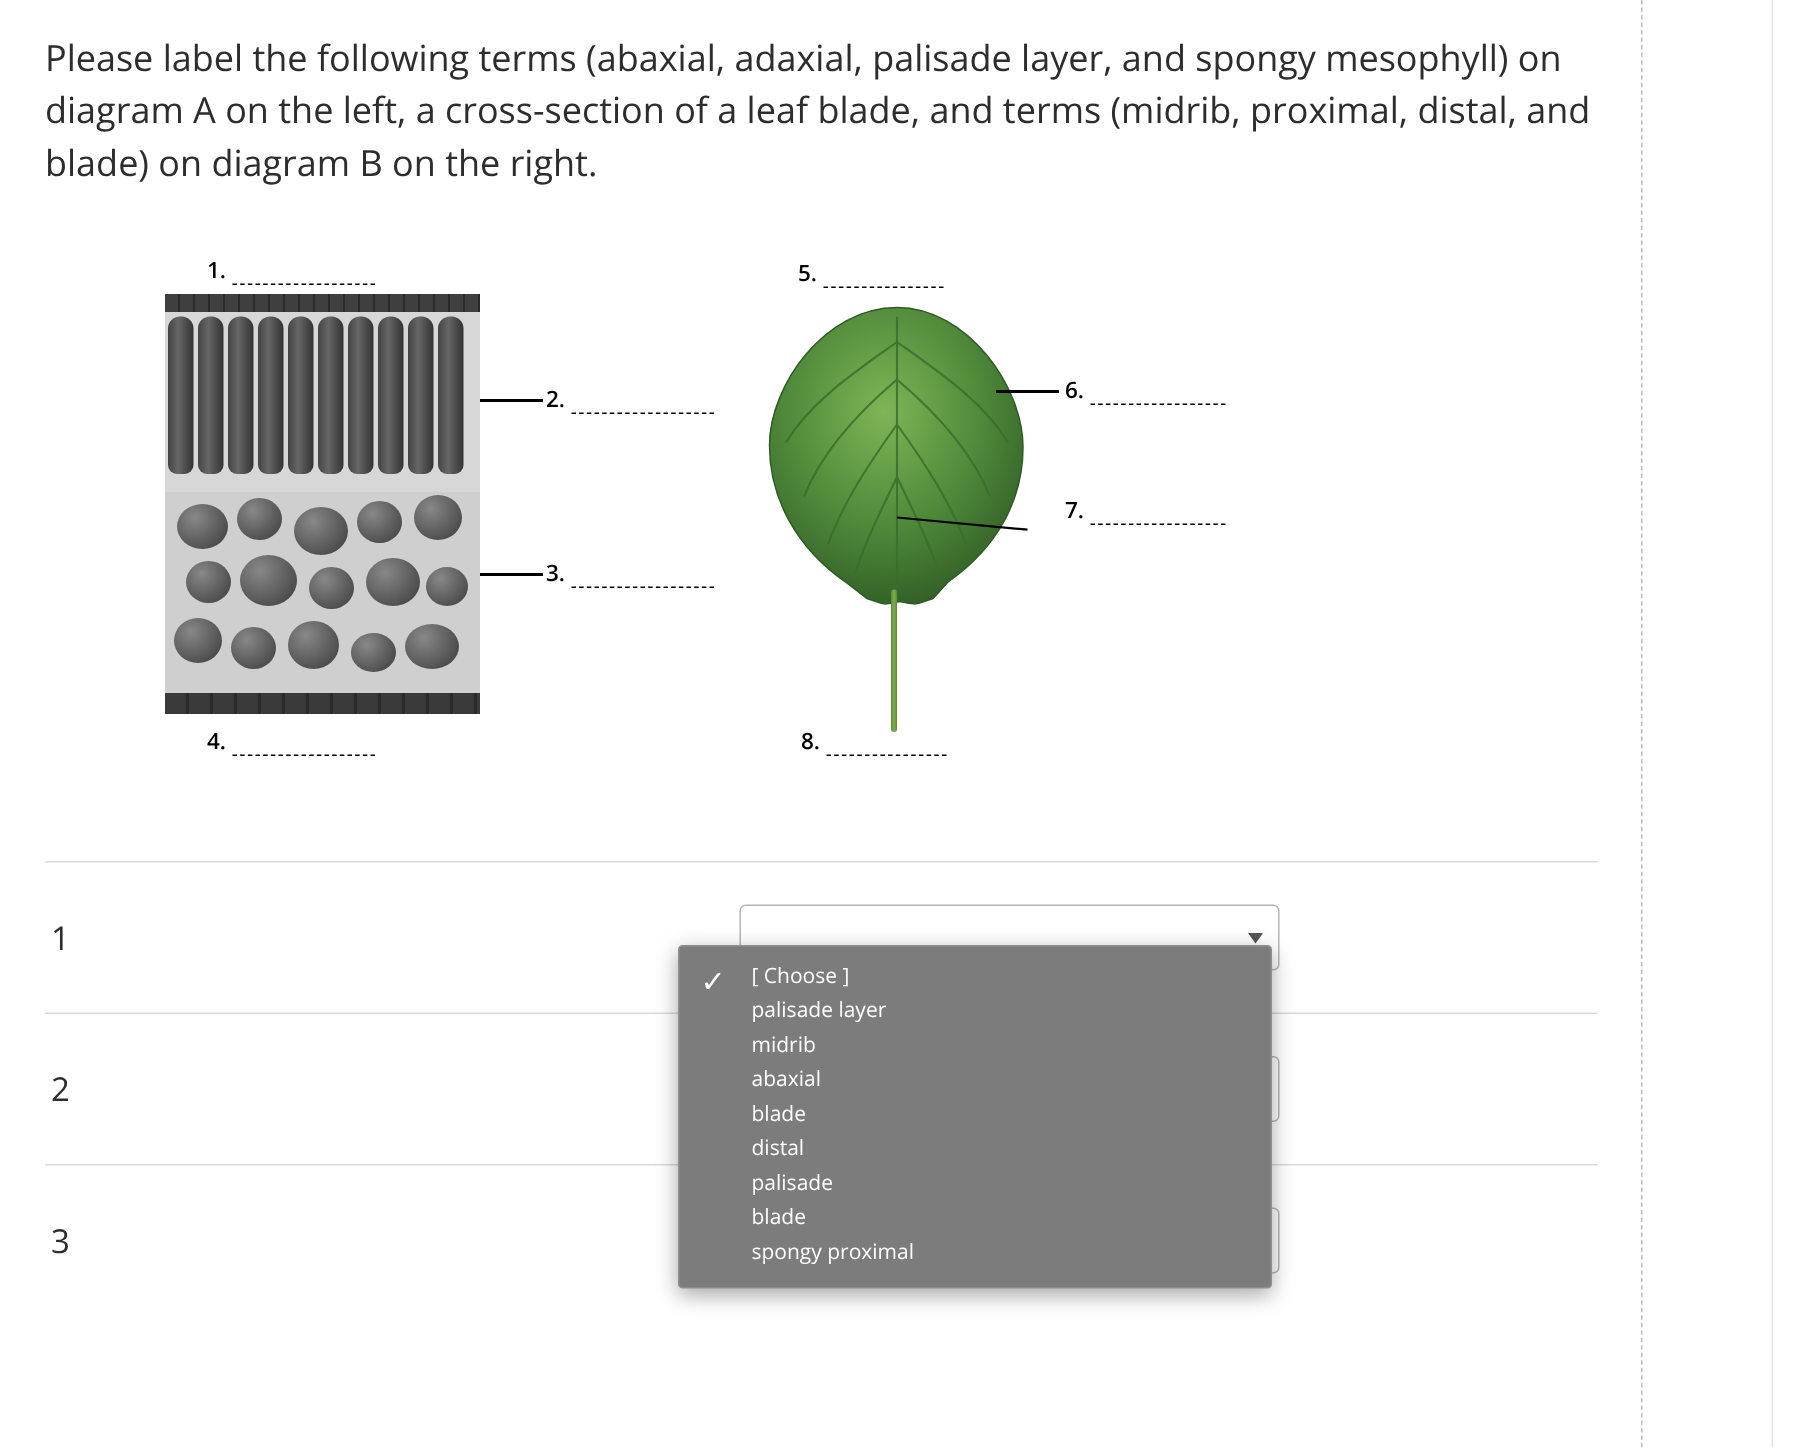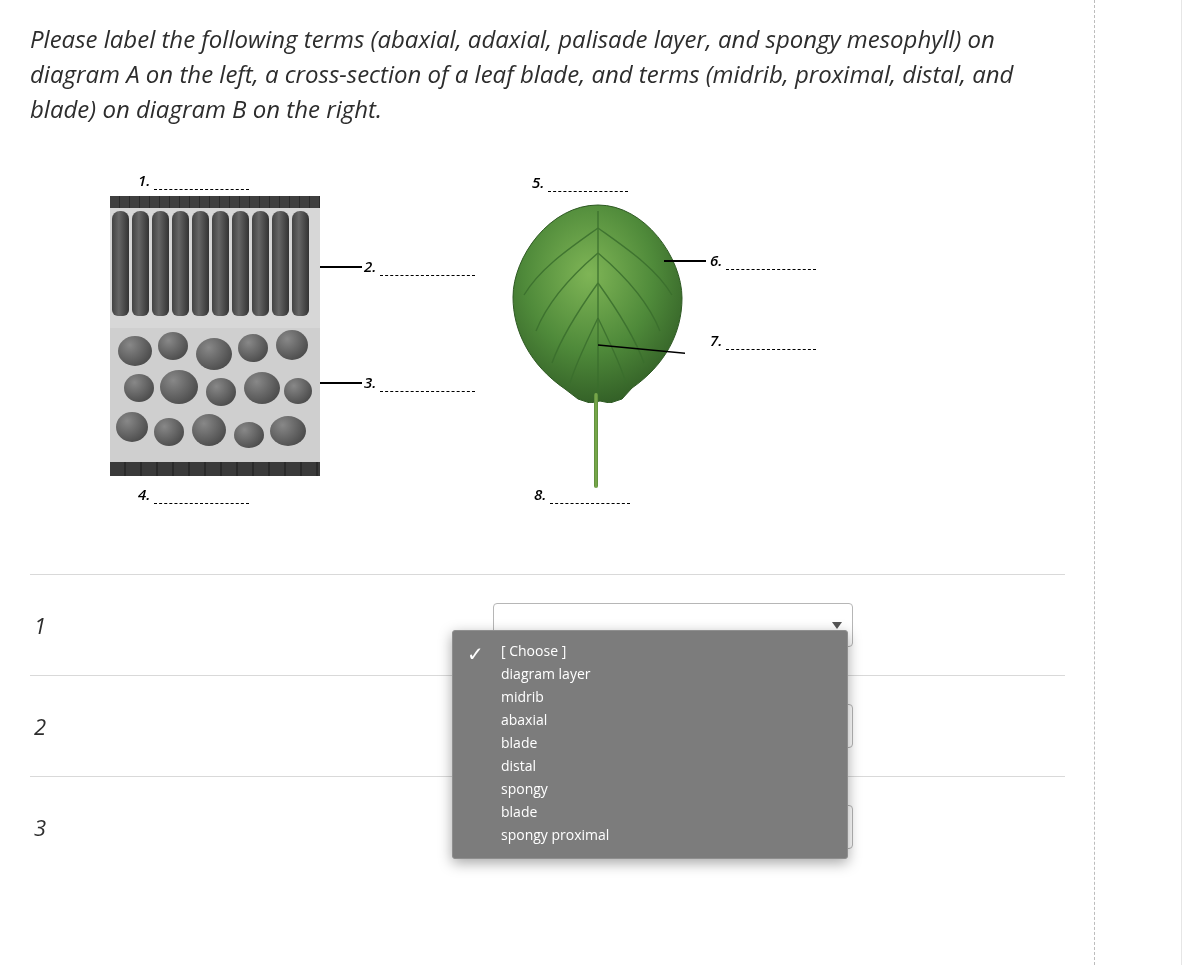--- a/index.html
+++ b/index.html
@@ -8,21 +8,20 @@
       background: #ffffff;
       width: 1200px;
       height: 965px;
       position: relative;
       color: #2d2d2d;
     }
     .outer {
       padding: 22px 30px 0 30px;
       width: 1095px;
       position: relative;
-      font-style: italic;
     }
     .question-text {
       font-size: 24px;
       line-height: 1.45;
       color: #2d2d2d;
       font-weight: 400;
       margin-bottom: 40px;
     }
 
     
@@ -298,21 +297,21 @@
     <div class="answer-row">
       <span class="rownum">3</span>
       <div class="select-stub"></div>
     </div>
   </div>
 
 </div>
 
 <div class="dropdown">
   <div class="opt sel">[ Choose ]</div>
-  <div class="opt">diagram layer</div>
+  <div class="opt">palisade layer</div>
   <div class="opt">midrib</div>
   <div class="opt">abaxial</div>
   <div class="opt">blade</div>
   <div class="opt">distal</div>
-  <div class="opt">spongy</div>
+  <div class="opt">palisade</div>
   <div class="opt">blade</div>
   <div class="opt">spongy proximal</div>
 </div>
 
 </body></html>

